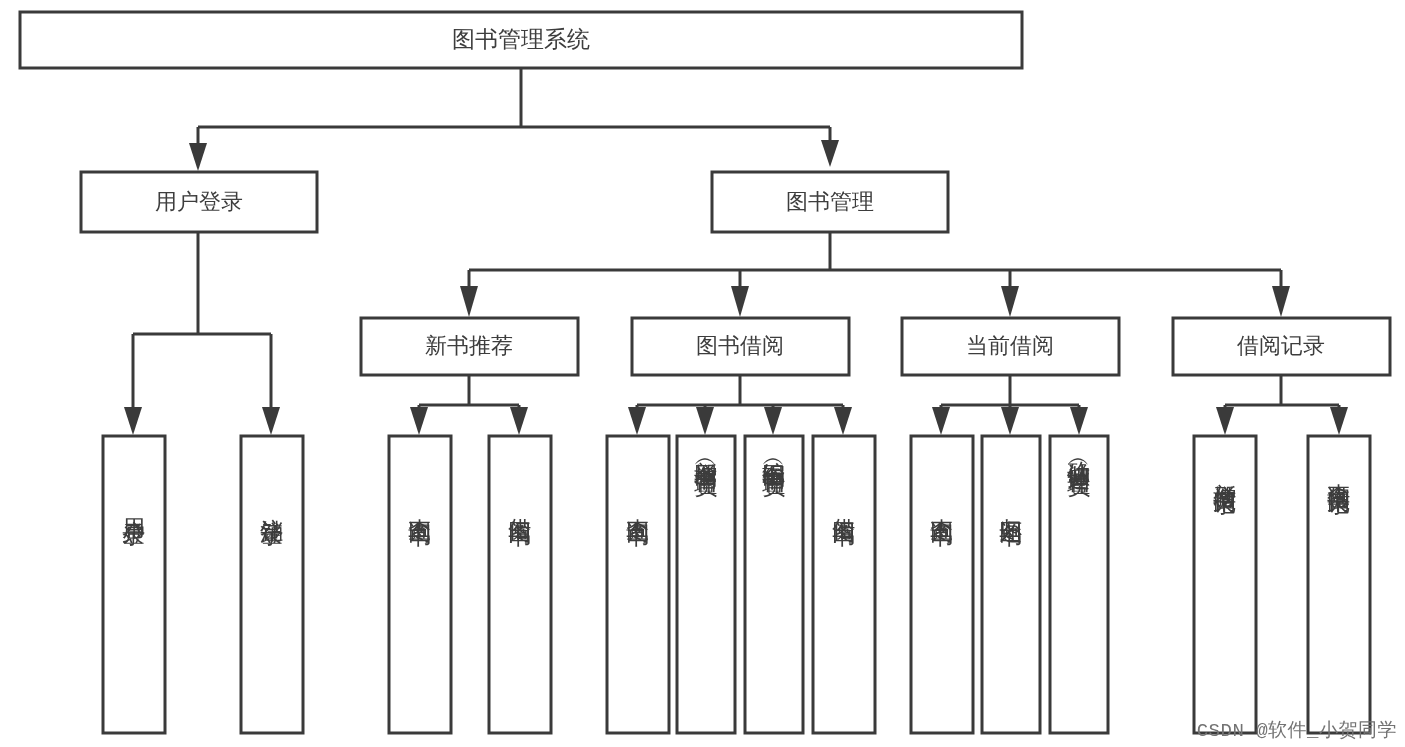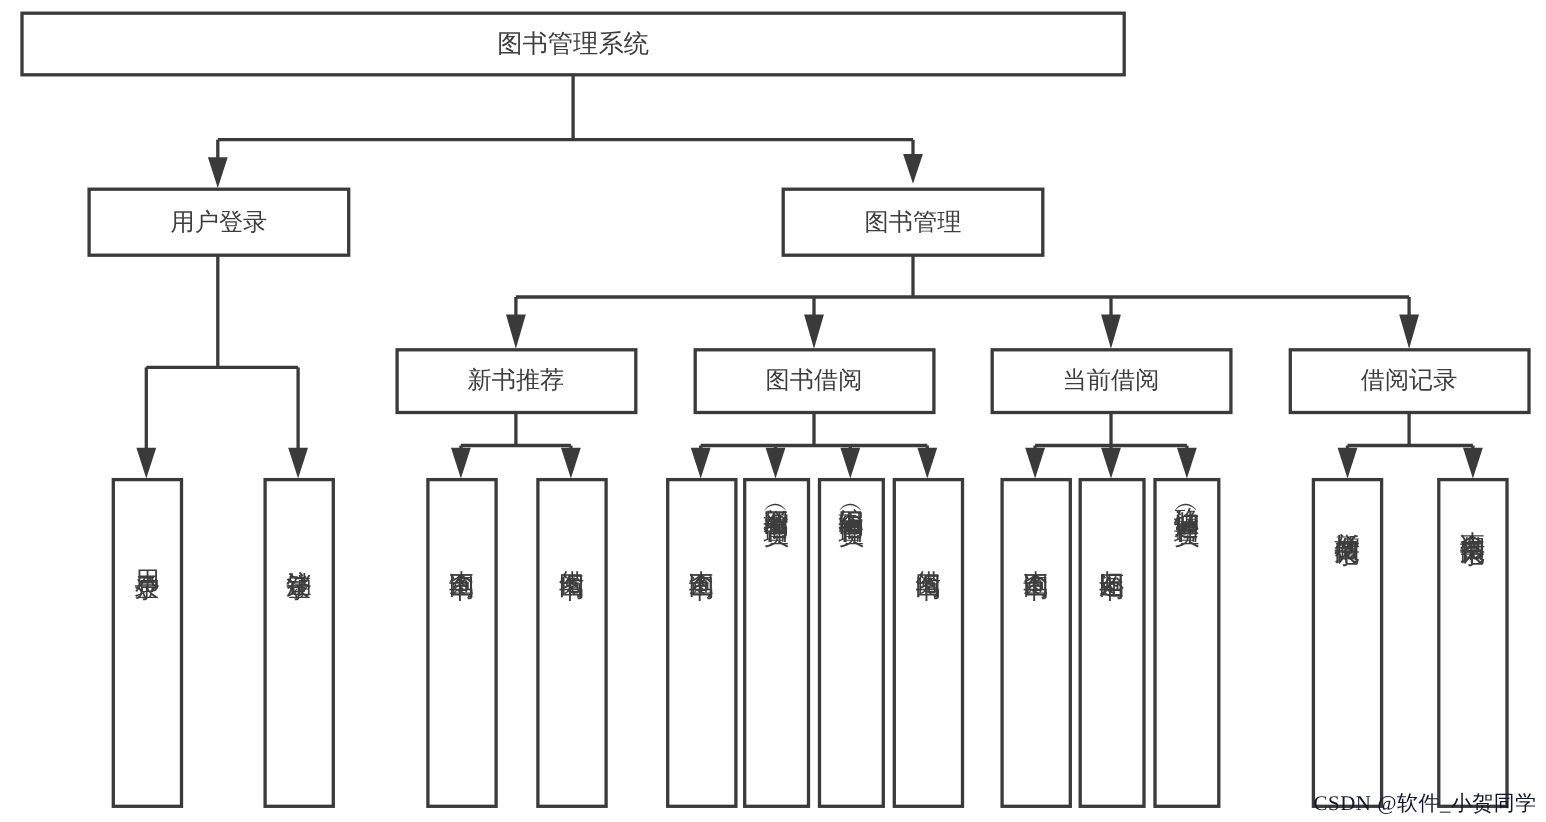--- a/index.html
+++ b/index.html
@@ -66,23 +66,23 @@
     line-height: 1.06;
     letter-spacing: 2px;
     color: #3d3d3d;
     white-space: nowrap;
     text-align: left;
   }
   .watermark {
     position: absolute;
     right: 8px;
     bottom: 4px;
-    font-family: Liberation Serif, serif;
+    font-family: Liberation Mono, monospace;
     font-size: 19px;
-    color: #0f172a;
+    color: #737373;
     letter-spacing: 0.5px;
     white-space: nowrap;
     pointer-events: none;
   }
 </style>
 </head>
 <body>
 
 <div id="diagram-root">
 

